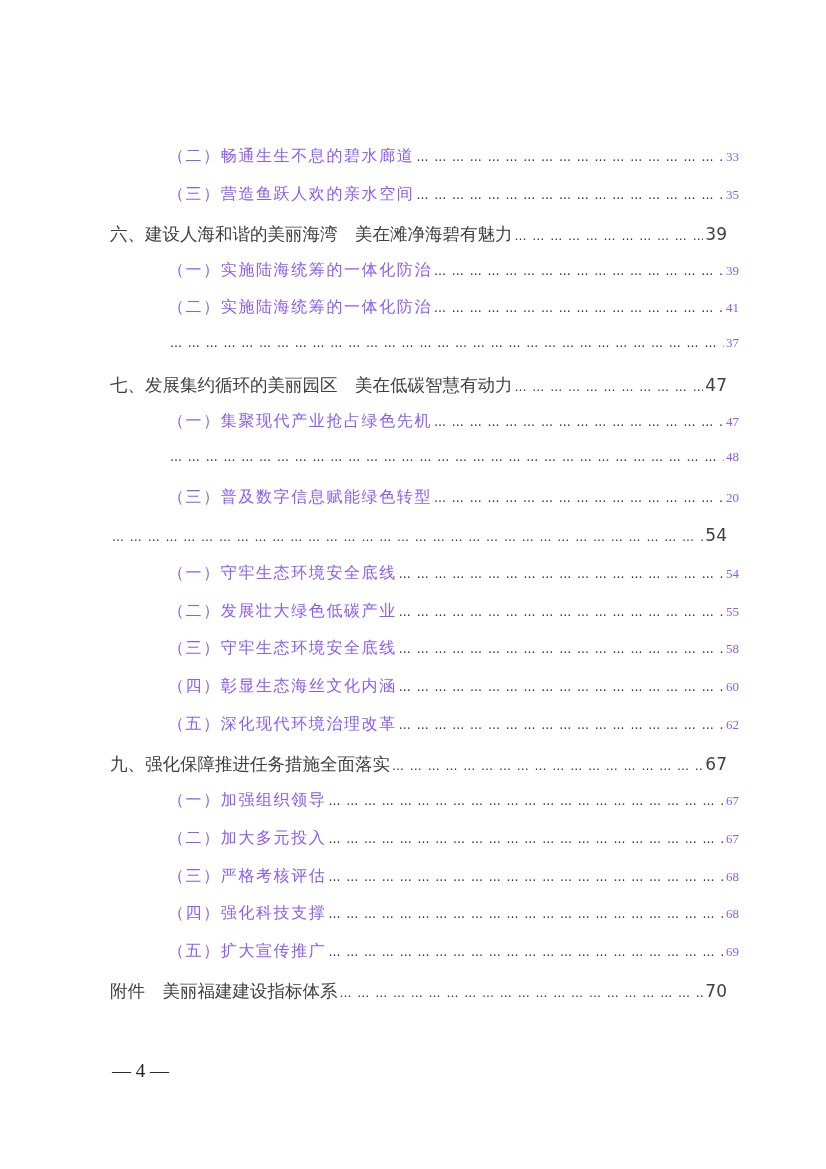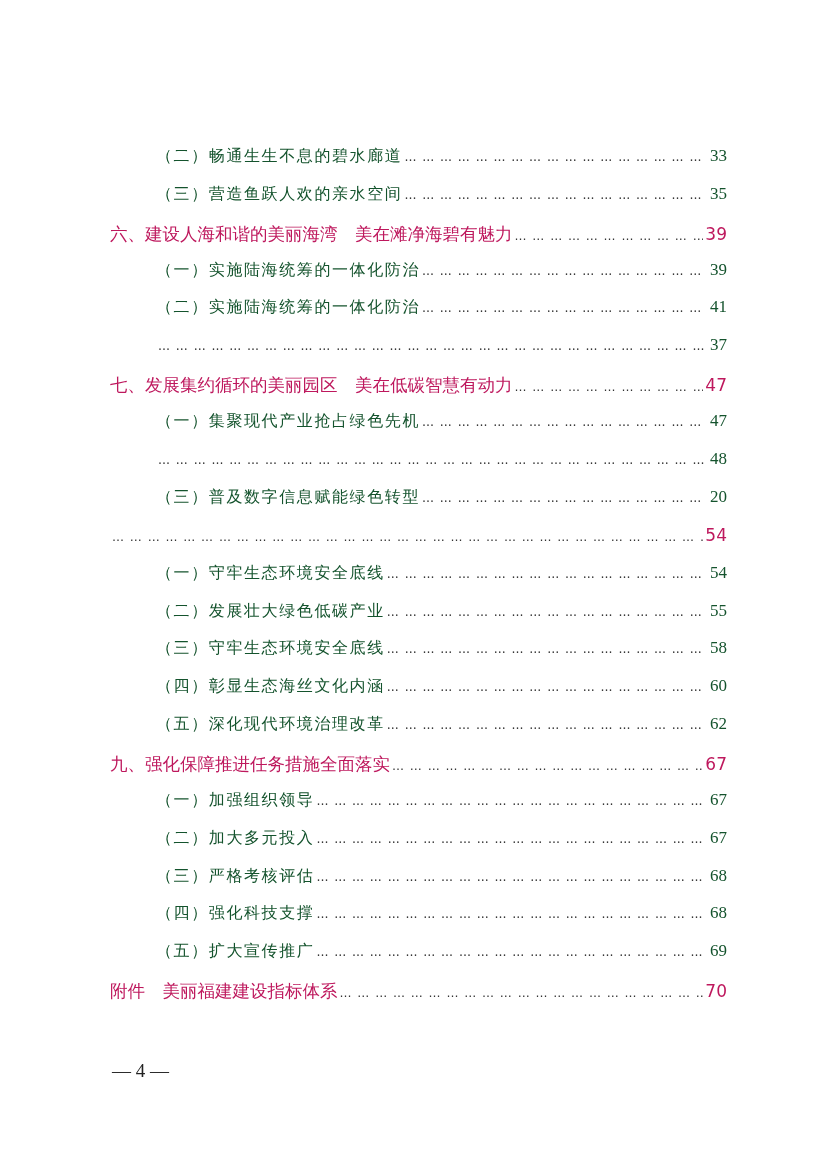--- a/index.html
+++ b/index.html
@@ -9,38 +9,38 @@
       color: #111;
     }
     .toc { position: absolute; left: 0; top: 0; width: 826px; }
     .row {
       position: absolute; height: 30px; display: flex; align-items: baseline;
       white-space: nowrap;
     }
     .row.level1 {
       left: 110px; width: 617px;
       font-family: "DejaVu Sans", "Liberation Sans", sans-serif;
-      font-size: 17.5px; letter-spacing: 0px; color: #be185d;
+      font-size: 17.5px; letter-spacing: 0px; color: #404040;
     }
     .row.level2 {
-      left: 156px; width: 571px;
-      font-size: 16px; letter-spacing: 1.6px; color: #14532d;
+      left: 168px; width: 571px;
+      font-size: 16px; letter-spacing: 1.6px; color: #8b5cf6;
     }
     .row .label { flex: 0 0 auto; }
     .row .leader {
       flex: 1 1 auto; overflow: hidden; margin: 0 2px;
       font-size: 12px; letter-spacing: 1px; color: #333;
       position: relative; top: 0px;
     }
     .row .leader::before {
       content: "… … … … … … … … … … … … … … … … … … … … … … … … … … … … … … … … … … … … … … … …";
       white-space: nowrap;
     }
     .row .page { flex: 0 0 auto; letter-spacing: 0; }
-    .row.level2 .page { font-family: "Liberation Serif", "DejaVu Serif", serif; font-size: 17px; }
+    .row.level2 .page { font-family: "Liberation Serif", "DejaVu Serif", serif; font-size: 13px; }
     .row.level1 .page { font-size: 17px; }
     .footer {
       position: absolute; left: 112px; top: 1060px;
       font-family: "Liberation Serif", "DejaVu Serif", serif;
       font-size: 19px; color: #222;
     }
   </style>
 </head>
 <body>
 

